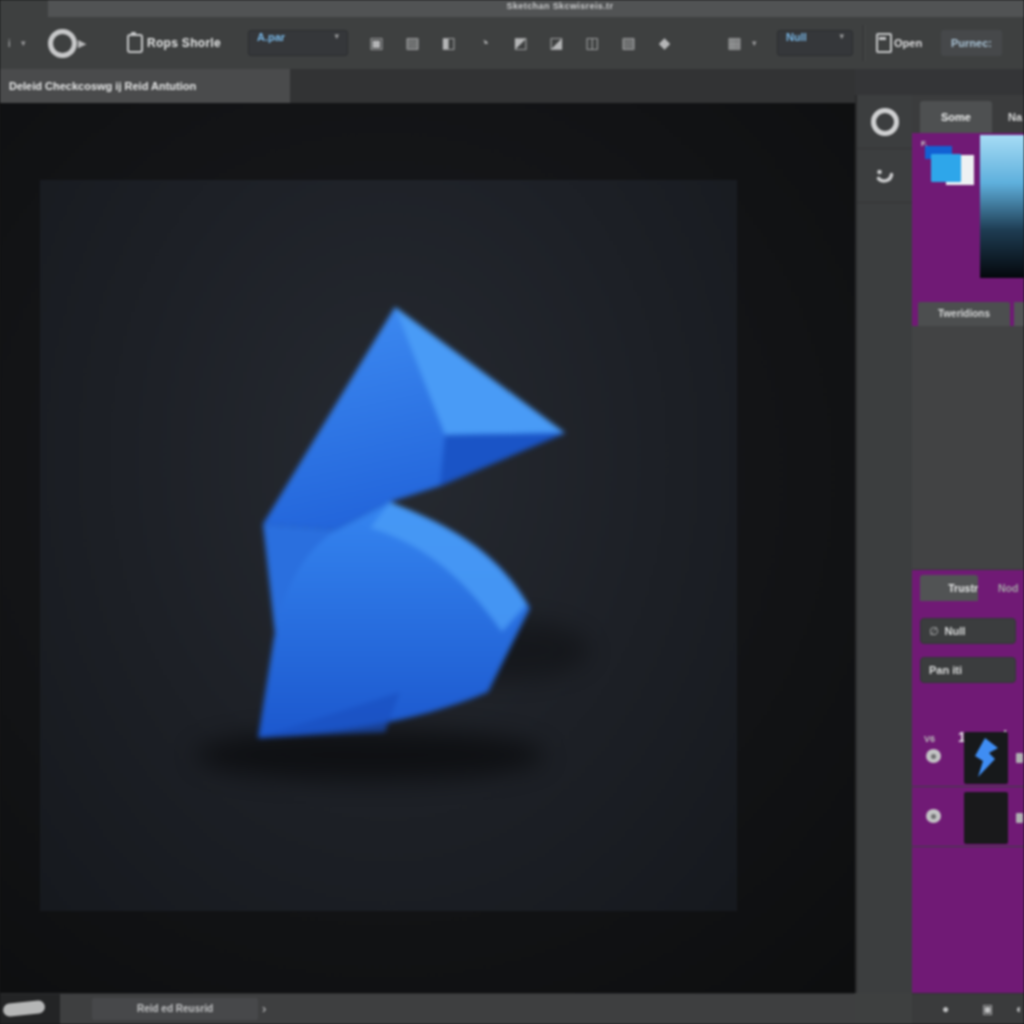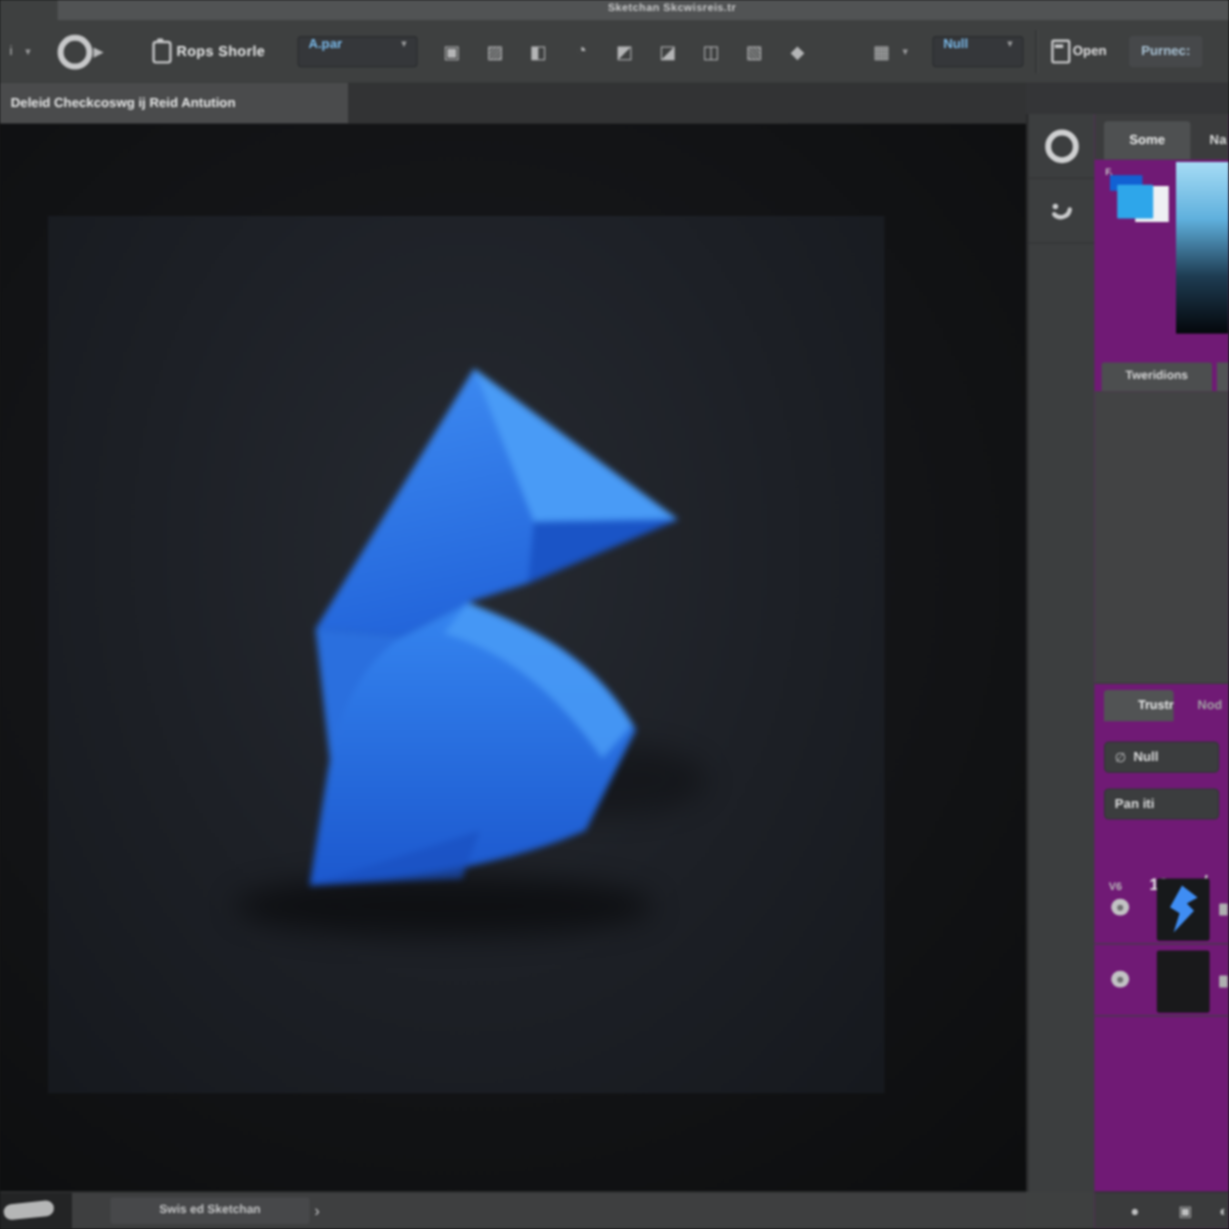--- a/index.html
+++ b/index.html
@@ -217,21 +217,21 @@
           <path d="M218 558 L360 512 L345 552 Z" opacity="0.7" fill="#1a50c0"></path>
         </g>
       </svg>
     </div>
   </div>
 
   <div class="statusbar">
     <div class="status-left">
       <span class="status-blob"></span>
     </div>
-    <div class="status-field">Swis ed Sketchan</div>
+    <div class="status-field">Reid ed Reusrid</div>
     <div class="status-chevron">›</div>
   </div>
 
   <div class="toolstrip">
     <div class="ts-cell">
       <span class="ts-donut"></span>
     </div>
     <div class="ts-cell">
       <svg width="22" height="22" viewBox="0 0 22 22">
         <circle cx="5.5" cy="7" r="2.3" fill="#c9cacb"></circle>

